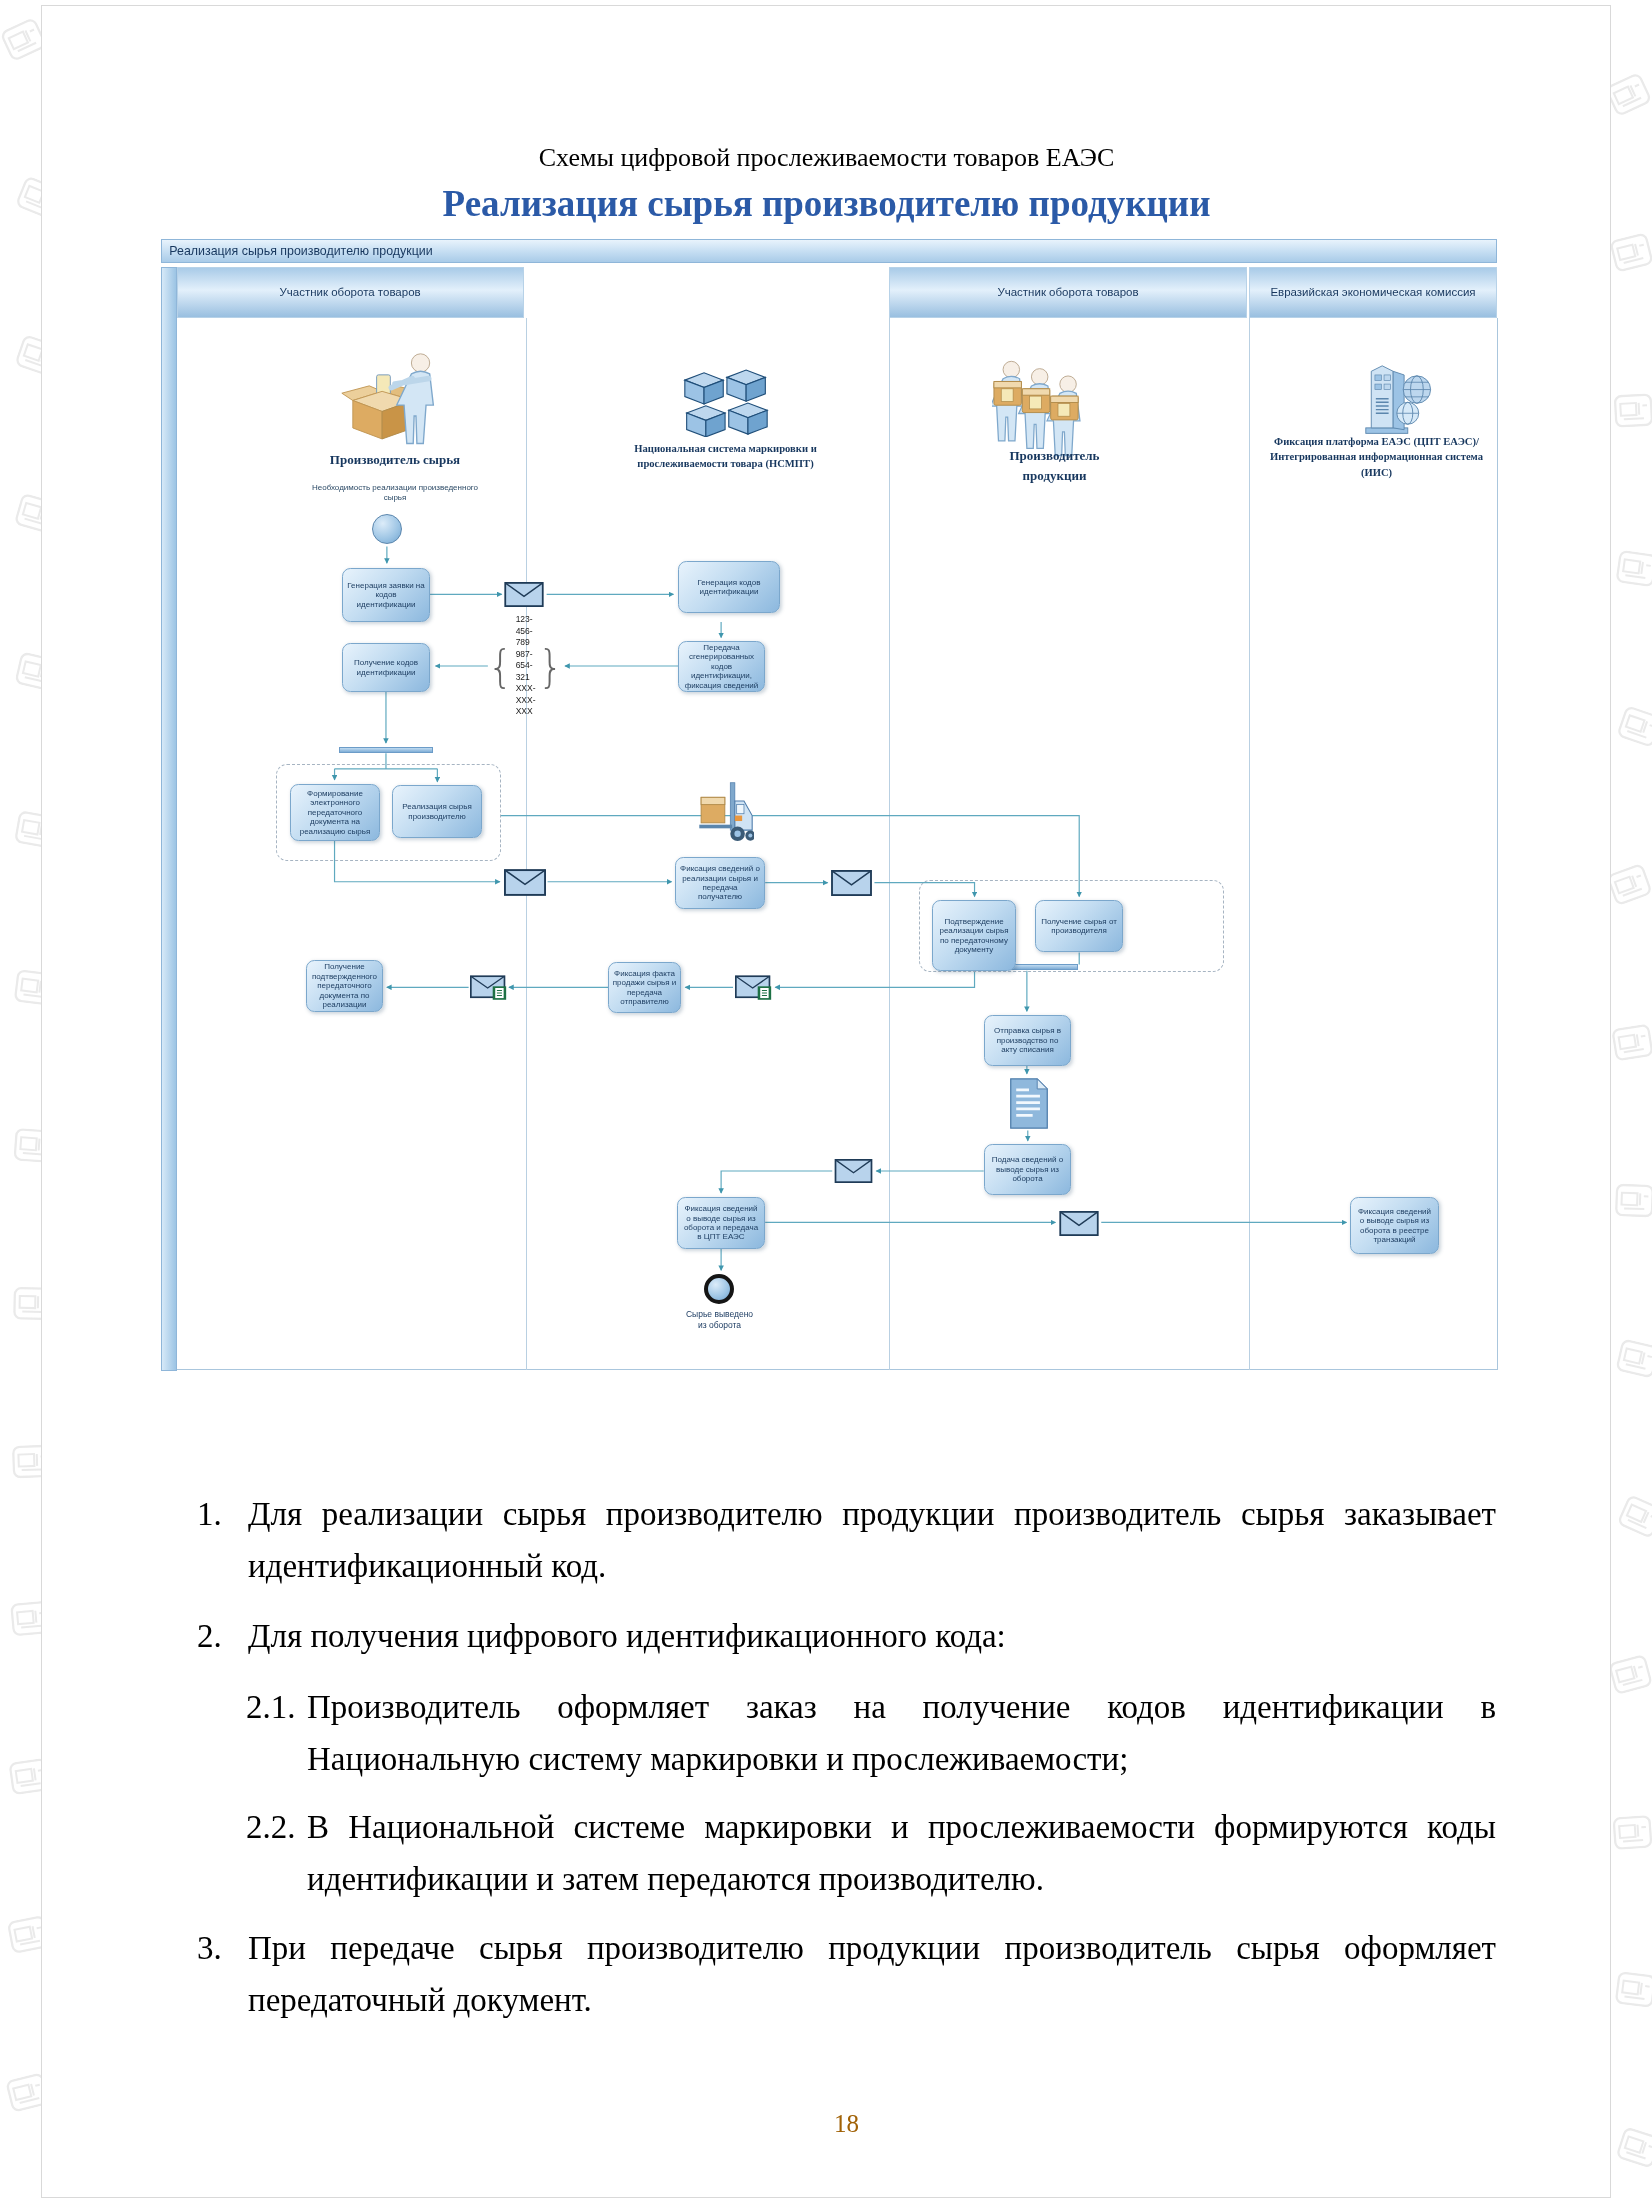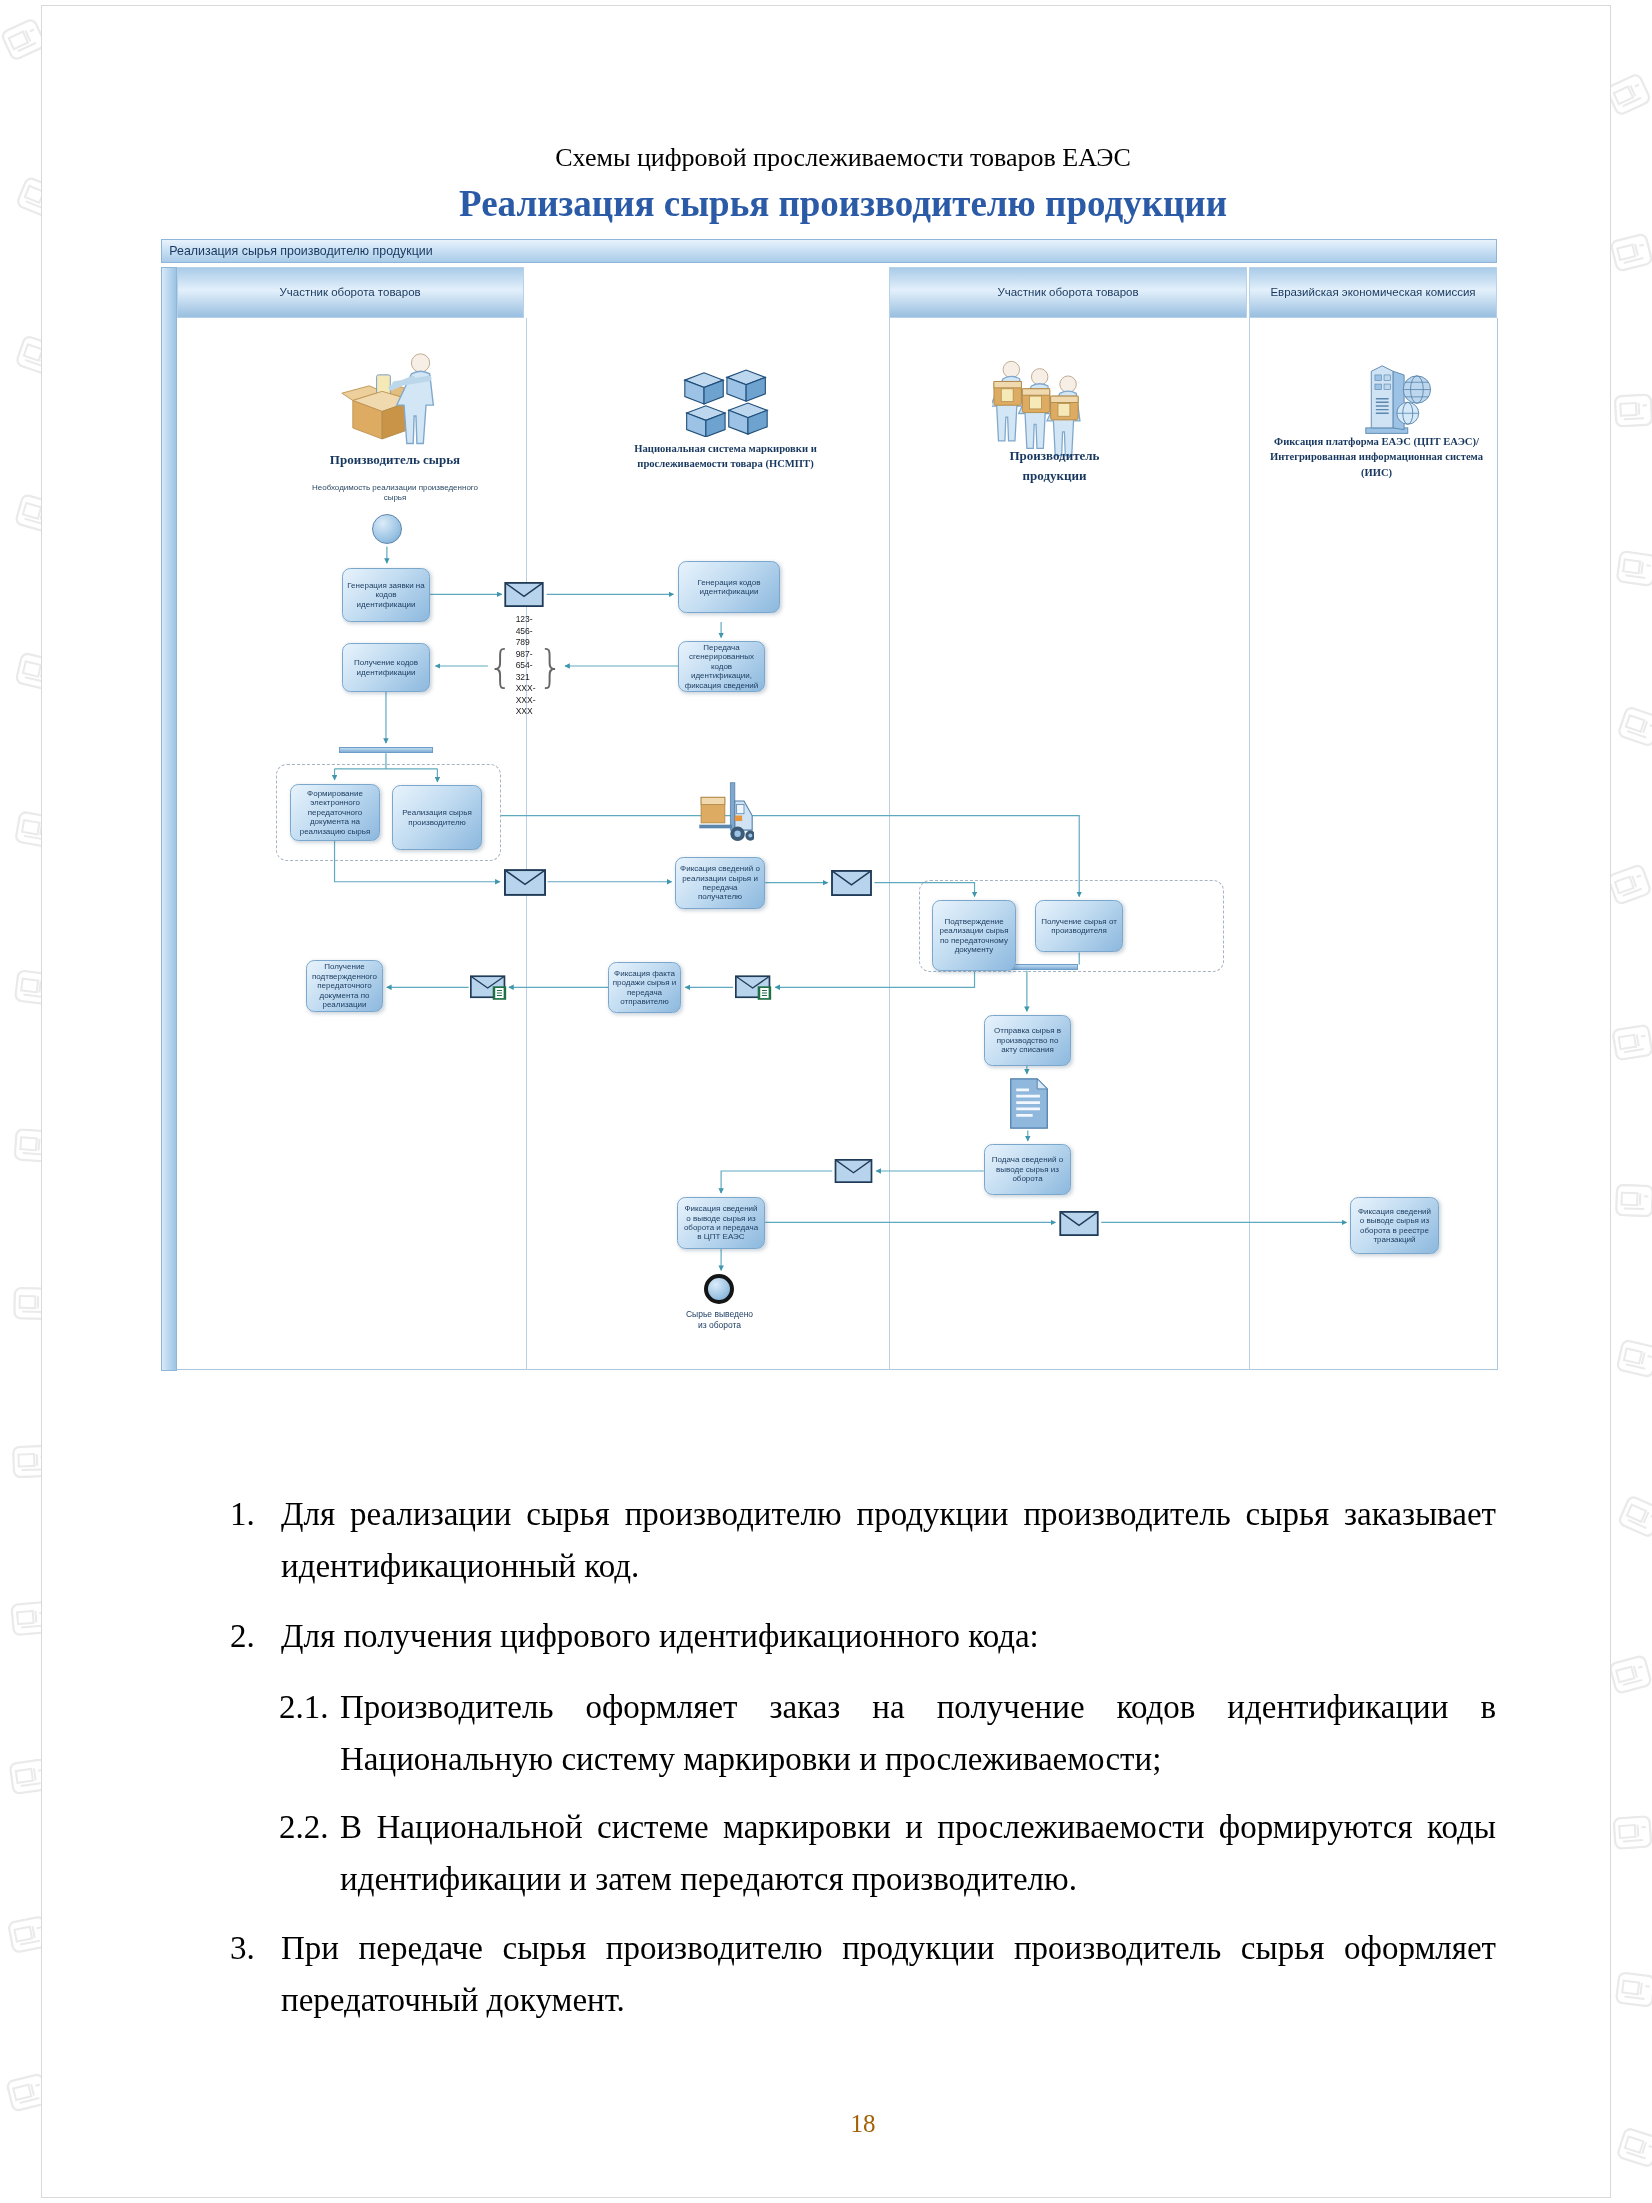--- a/index.html
+++ b/index.html
@@ -7,21 +7,21 @@
   #page { position:relative; width:1653px; height:2204px; overflow:hidden; }
 
   
   .decor { position:absolute; inset:0; z-index:0; }
   .decor .dico { position:absolute; opacity:.75; }
 
   
   #sheet { position:absolute; left:41px; top:4.6px; width:1570px; height:2193px;
            background:#fff; border:0.9px solid #d9d9d9; z-index:1; }
 
-  .content { position:absolute; z-index:2;padding-left:33px; }
+  .content { position:absolute; z-index:2; }
 
   #doc-header { left:0; top:143px; width:1653px; text-align:center;
     font-family:"Liberation Serif", serif; font-size:26px; color:#000; }
   #doc-title  { left:0; top:182px; width:1653px; text-align:center;
     font-family:"Liberation Serif", serif; font-size:37px; font-weight:bold; color:#2b5aa7; }
 
   
   #diagram { left:161px; top:239px; width:1336px; height:1134px; }
   #pool-titlebar { position:absolute; left:0; top:0; width:1336px; height:24px;
     background:linear-gradient(180deg,#e8f3fc 0%,#c4ddf2 55%,#a9cbe8 100%);
@@ -347,21 +347,21 @@
     <div class="event" id="start-event"></div>
     <div class="event" id="end-event"></div>
     <div class="anote" style="left:499px;top:1070px;width:119px;white-space:pre-line;font-size:8.5px;color:#17375e;">Сырье выведено
 из оборота</div>
 
     <div class="node" style="left:181px;top:329px;width:88px;height:54px;">Генерация заявки на кодов идентификации</div>
     <div class="node" style="left:181px;top:404px;width:88px;height:49px;">Получение кодов идентификации</div>
     <div class="node" style="left:517px;top:322px;width:102px;height:52px;">Генерация кодов идентификации</div>
     <div class="node" style="left:517px;top:402px;width:87px;height:51px;">Передача сгенерированных кодов идентификации, фиксация сведений</div>
     <div class="node" style="left:129px;top:545px;width:90px;height:57px;">Формирование электронного передаточного документа на реализацию сырья</div>
-    <div class="node" style="left:231px;top:546px;width:90px;height:65px;">Реализация сырья производителю</div>
+    <div class="node" style="left:231px;top:546px;width:90px;height:53px;">Реализация сырья производителю</div>
     <div class="node" style="left:514px;top:618px;width:90px;height:52px;">Фиксация сведений о реализации сырья и передача получателю</div>
     <div class="node" style="left:145px;top:721px;width:77px;height:52px;">Получение подтвержденного передаточного документа по реализации</div>
     <div class="node" style="left:447px;top:723px;width:73px;height:51px;">Фиксация факта продажи сырья и передача отправителю</div>
     <div class="node" style="left:771px;top:661px;width:84px;height:71px;">Подтверждение реализации сырья по передаточному документу</div>
     <div class="node" style="left:874px;top:661px;width:88px;height:52px;">Получение сырья от производителя</div>
     <div class="node" style="left:823px;top:776px;width:87px;height:51px;">Отправка сырья в производство по акту списания</div>
     <div class="node" style="left:823px;top:905px;width:87px;height:51px;">Подача сведений о выводе сырья из оборота</div>
     <div class="node" style="left:516px;top:958px;width:88px;height:52px;">Фиксация сведений о выводе сырья из оборота и передача в ЦПТ ЕАЭС</div>
     <div class="node" style="left:1189px;top:958px;width:89px;height:57px;">Фиксация сведений о выводе сырья из оборота в реестре транзакций</div>
 

